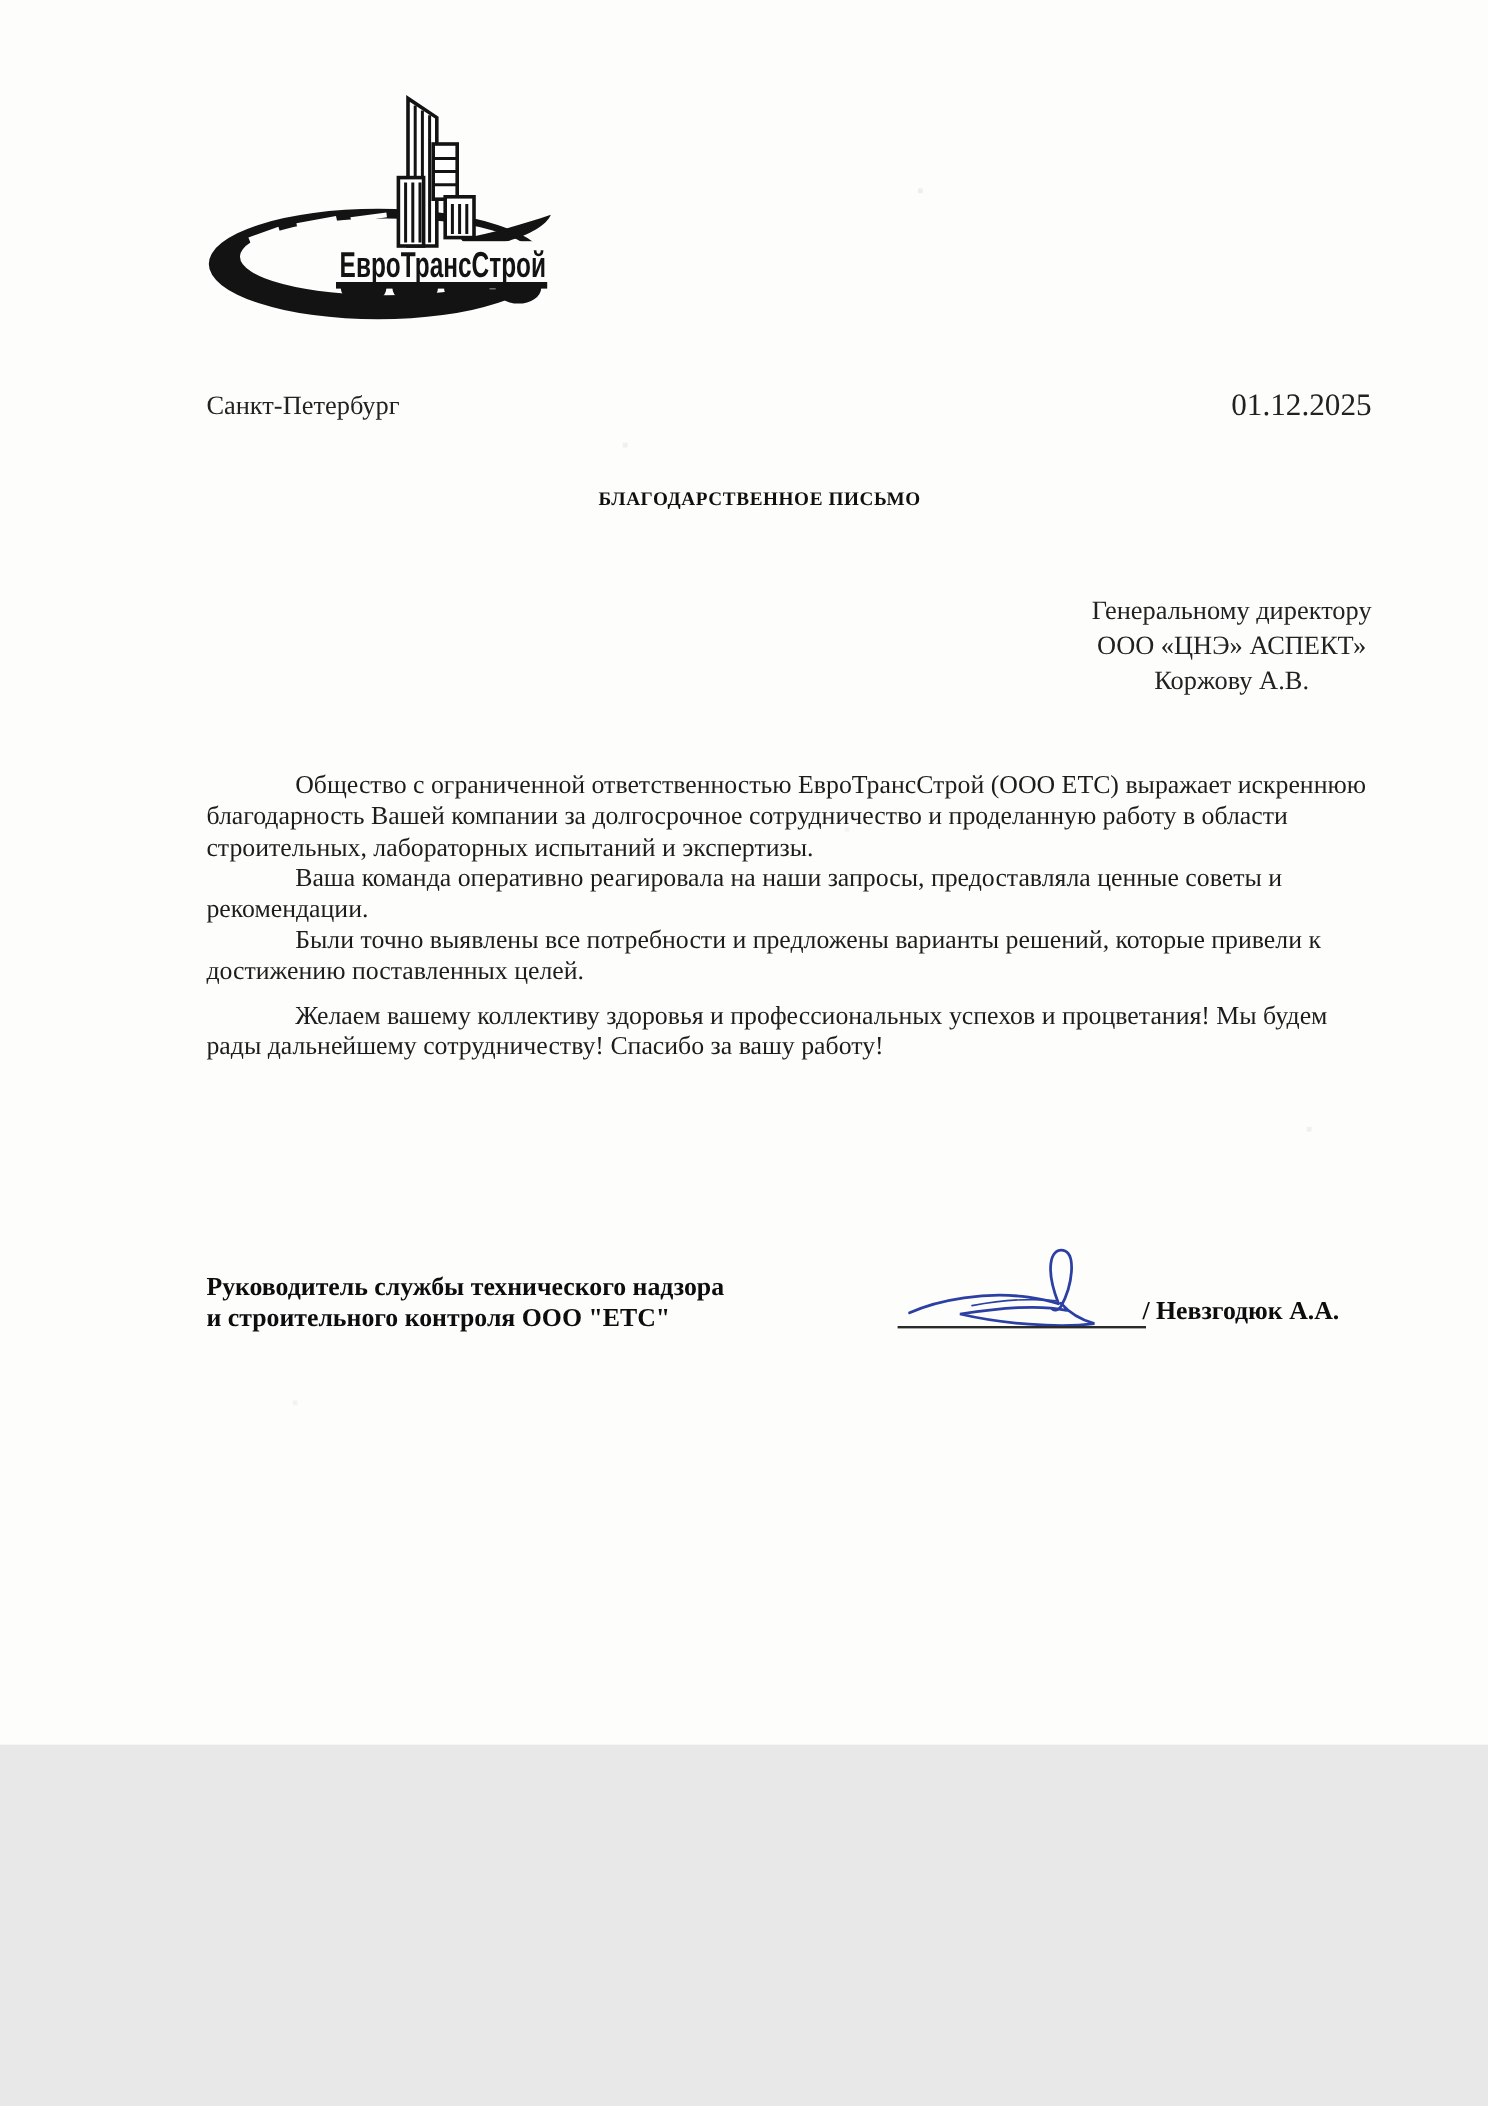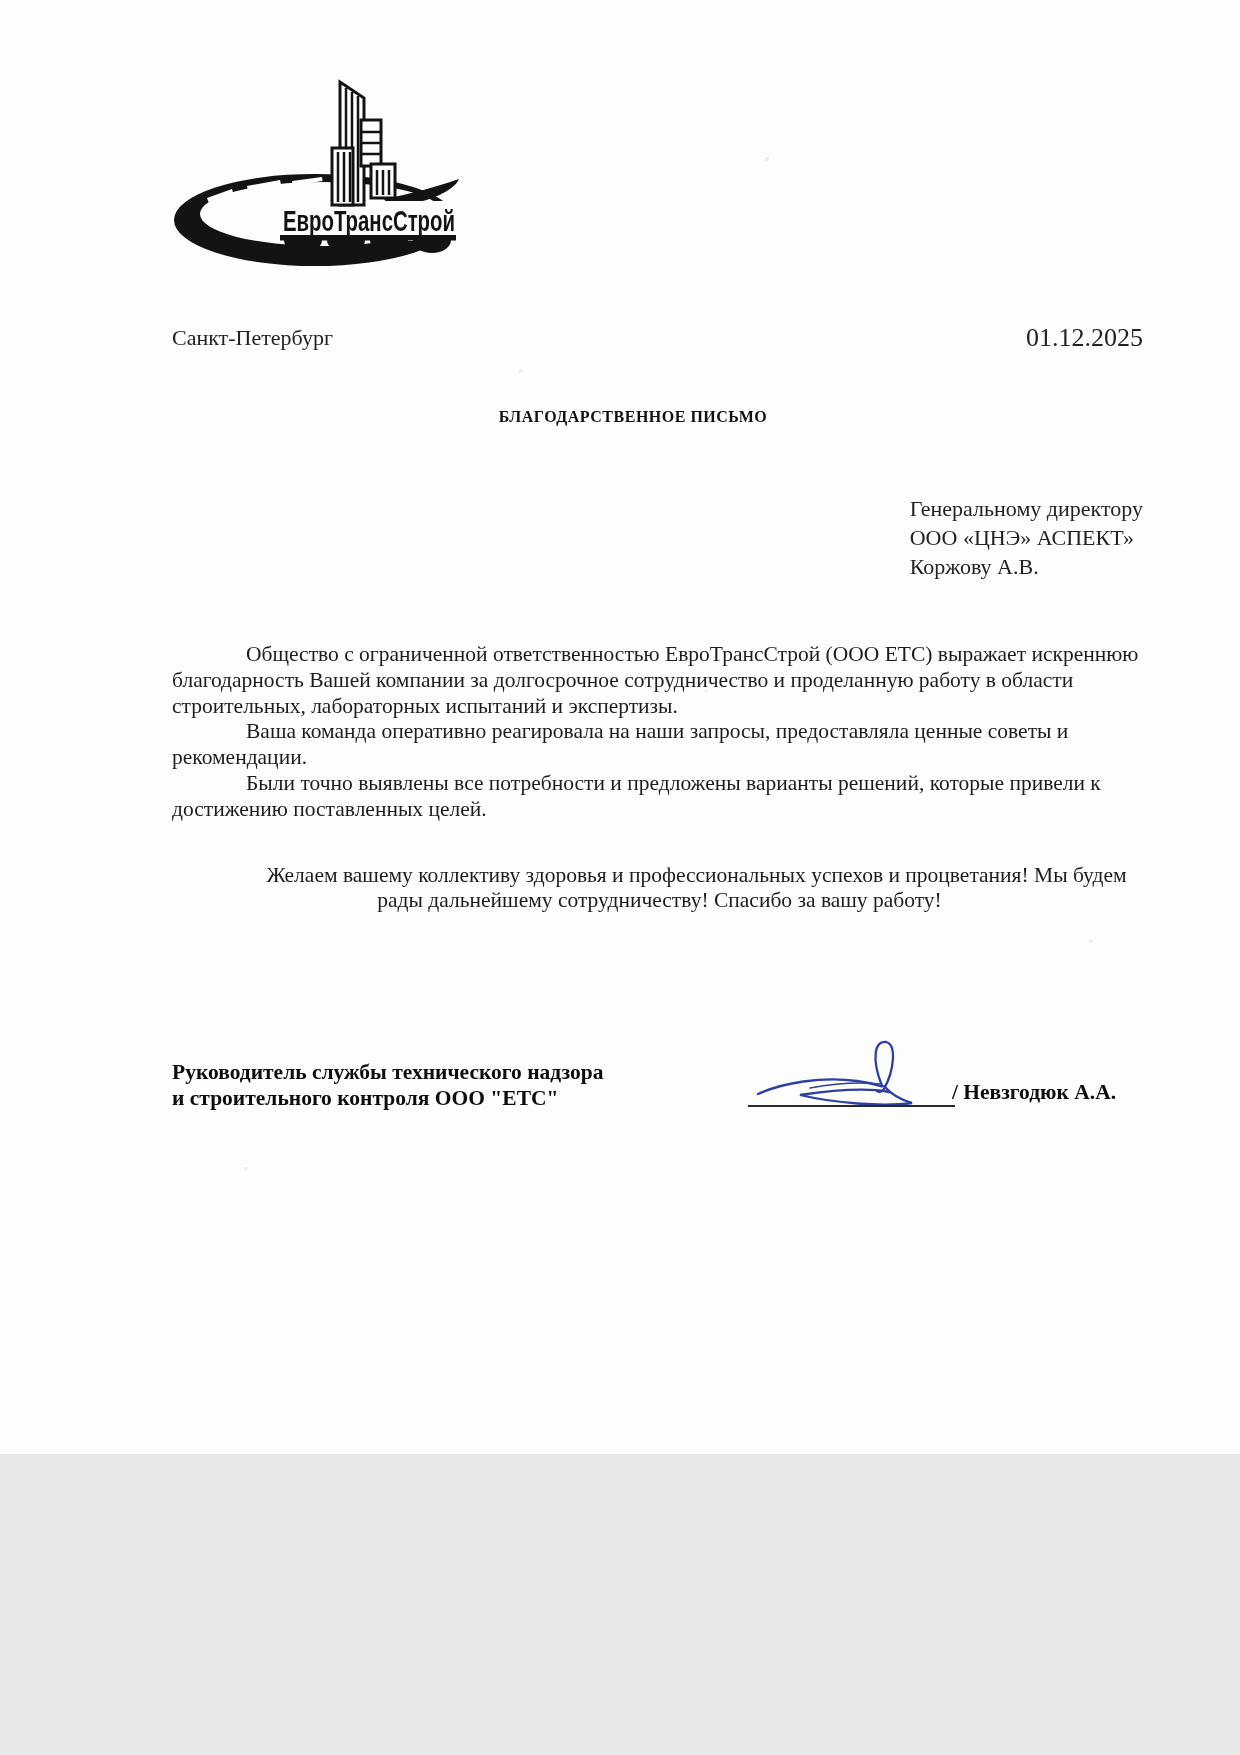--- a/index.html
+++ b/index.html
@@ -21,29 +21,29 @@
     position:absolute;right:97px;top:324px;
     font-size:26px;line-height:28px;color:#222;
   }
   .title{
     position:absolute;left:26px;top:408px;width:1214px;
     margin:0;text-align:center;
     font-size:16px;font-weight:bold;letter-spacing:0.5px;color:#101010;
   }
   .addressee{
     position:absolute;right:97px;top:494px;
-    text-align:left;
+    text-align:center;
     font-size:22px;line-height:29px;color:#222;
   }
   .body-text{
     position:absolute;left:172px;top:642px;width:975px;
     font-size:21.5px;line-height:25.8px;color:#1c1c1c;
   }
   .body-text p{margin:0;text-indent:74px;}
-  .body-text p.closing{margin-top:40px;text-align:center;}
+  .body-text p.closing{margin-top:11px;}
   .sig-role{
     position:absolute;left:172px;top:1059px;
     font-size:21.5px;line-height:26px;font-weight:bold;color:#0d0d0d;
   }
   .autograph{position:absolute;left:752px;top:1036px;width:185px;height:75px;}
   .sig-line{
     position:absolute;left:748px;top:1105px;width:207px;height:0;
     border-top:2.5px solid #2a2a2a;
   }
   .sig-name{

